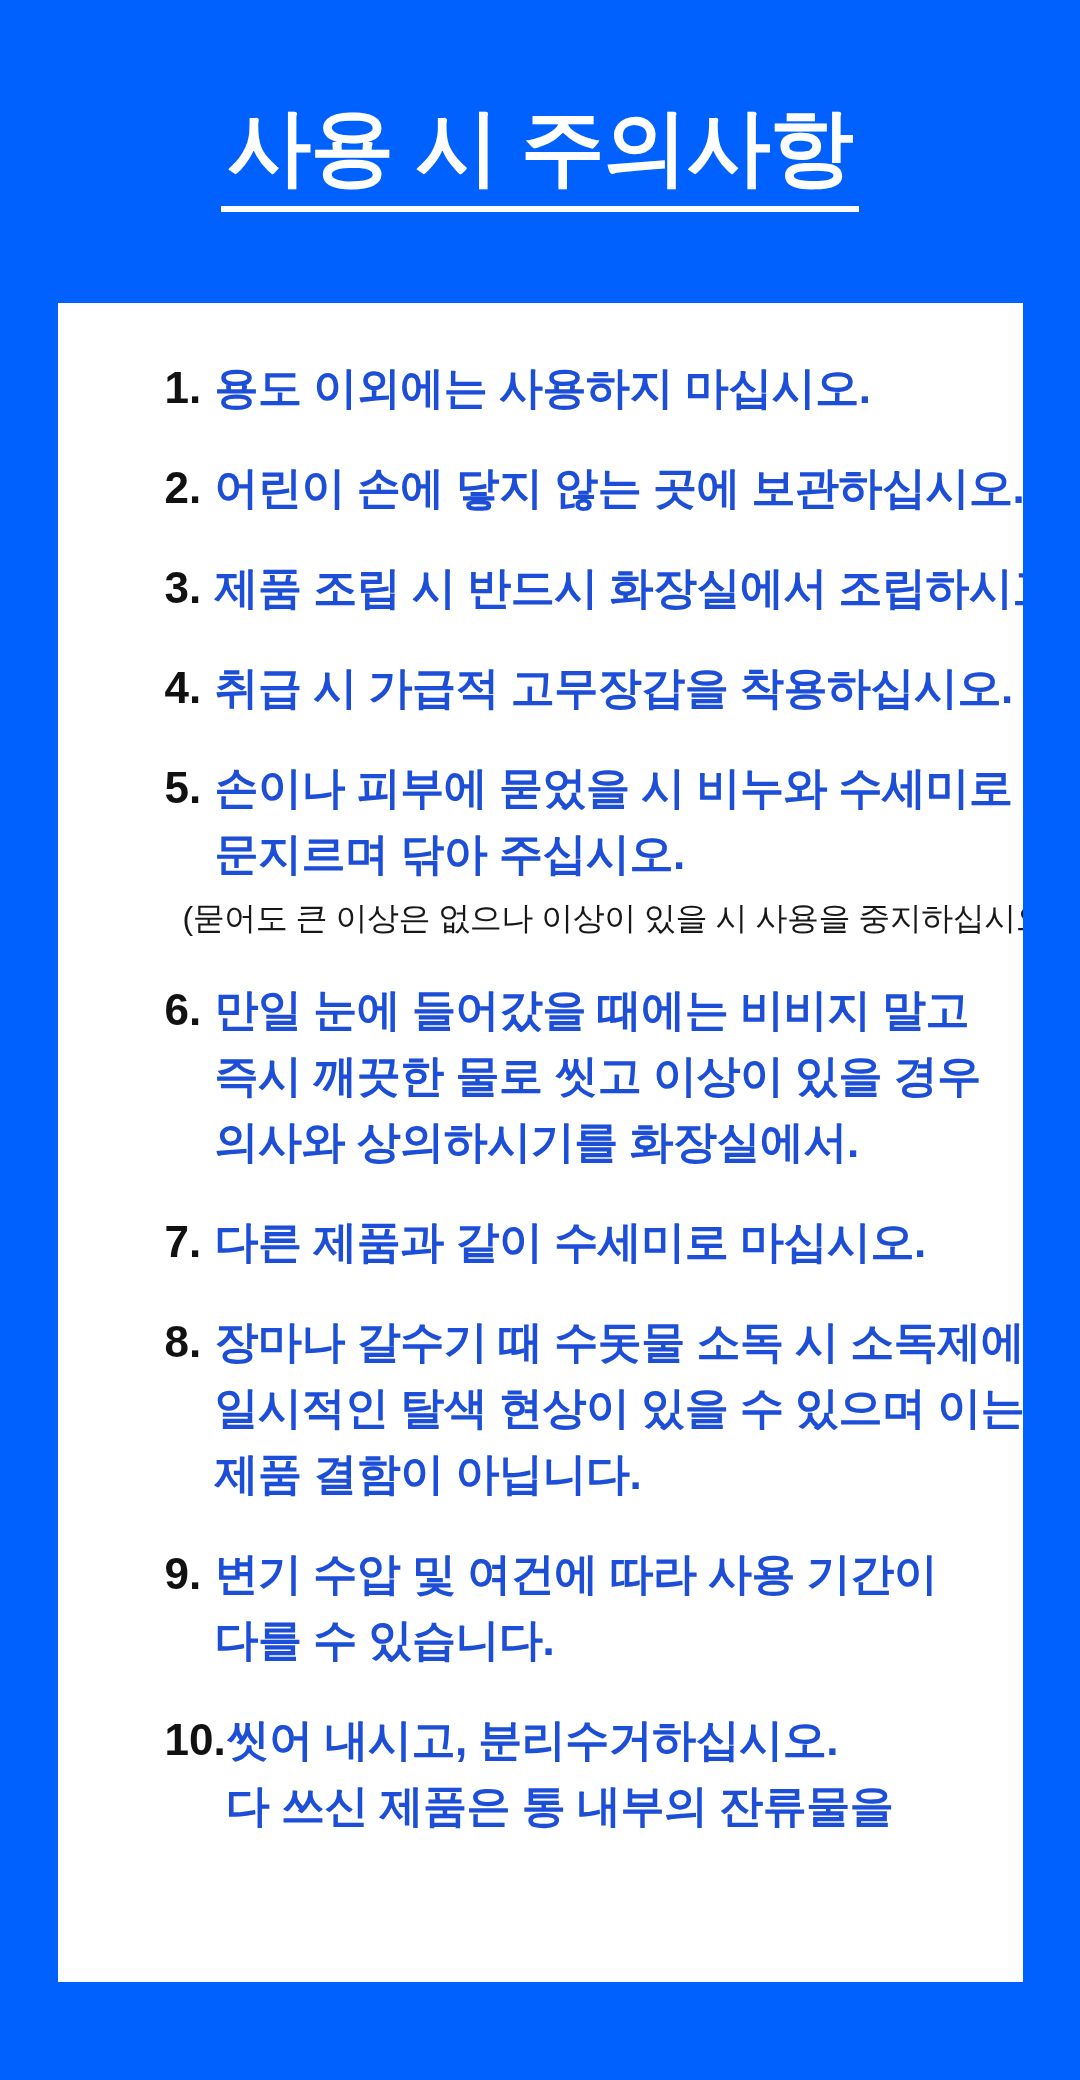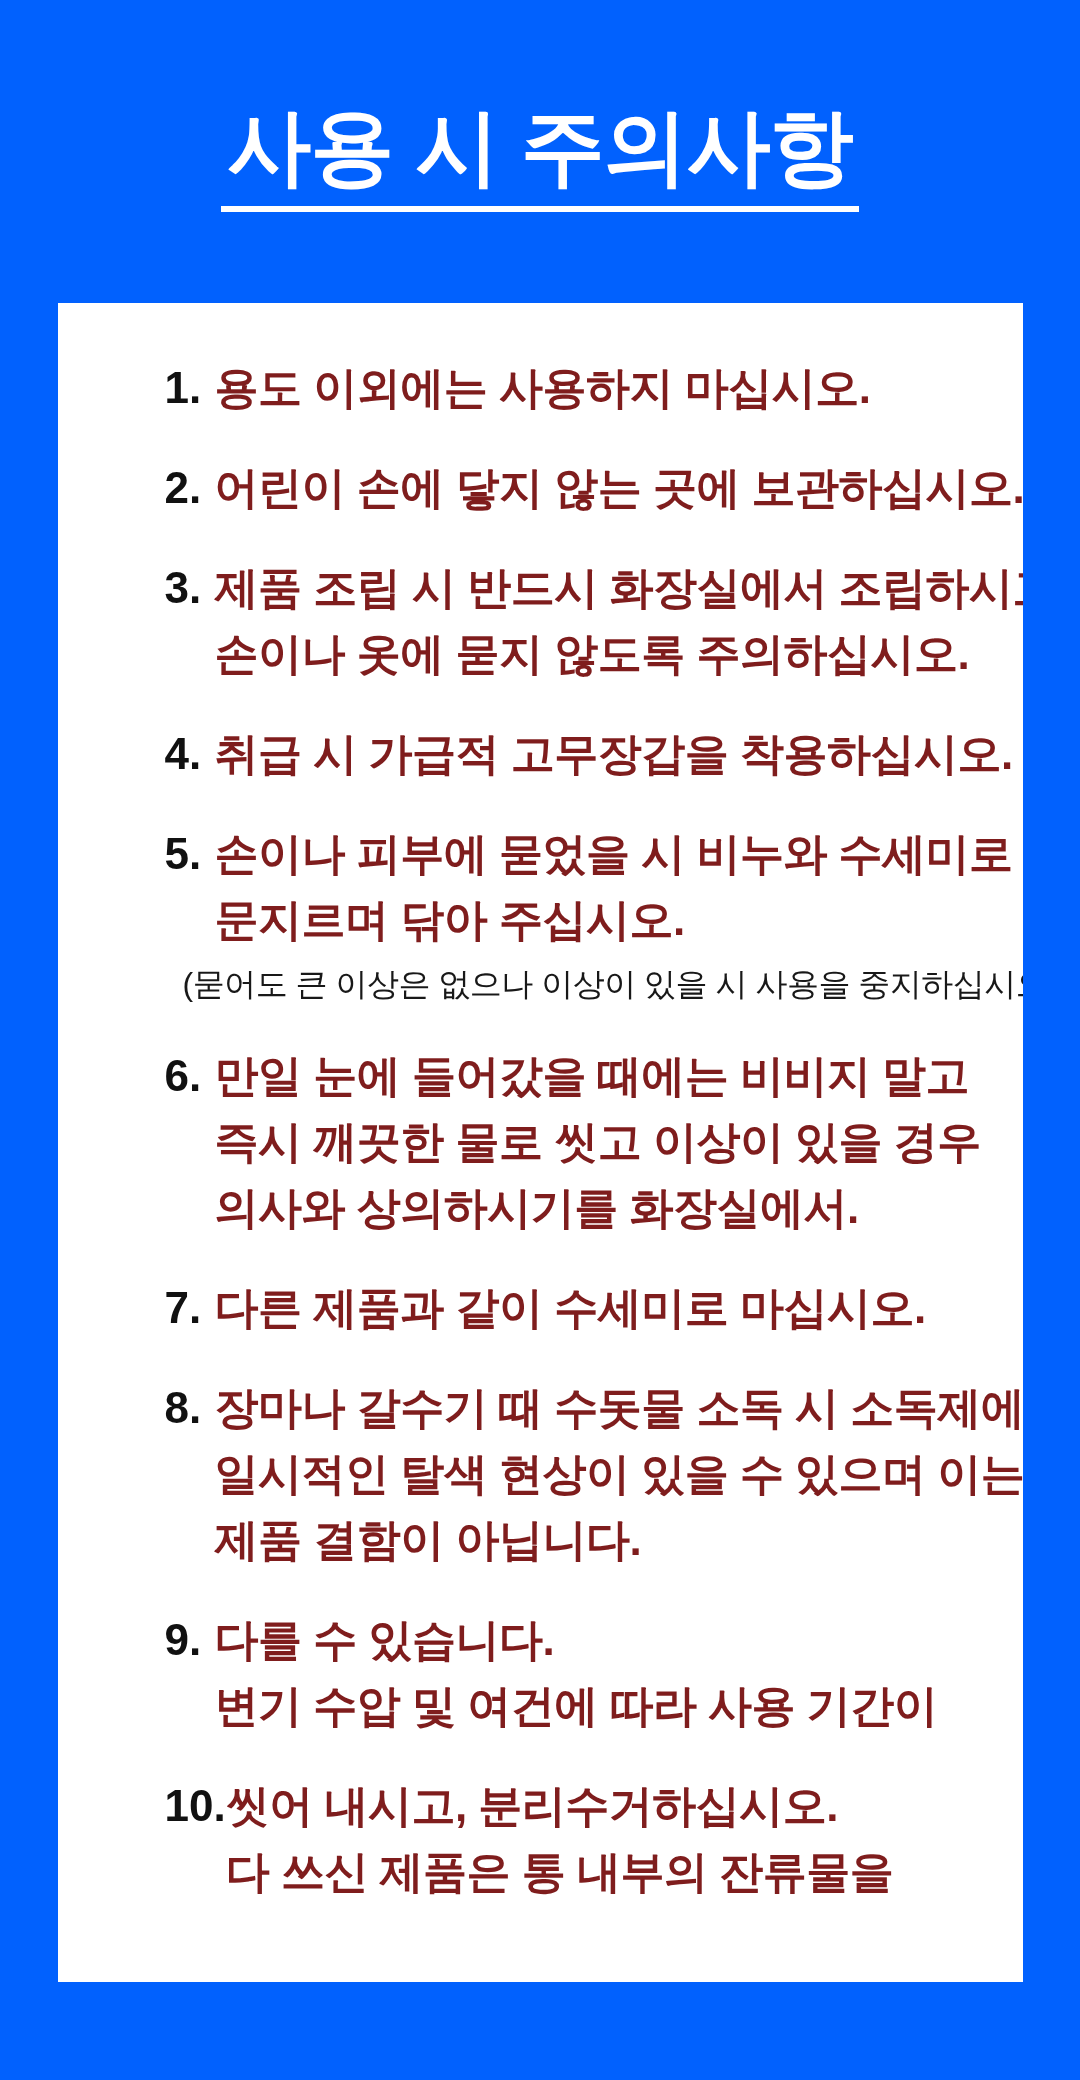--- a/index.html
+++ b/index.html
@@ -57,21 +57,21 @@
     font-weight: 700;
     line-height: 66px;
     color: #111111;
     flex-shrink: 0;
   }
   .text { flex: 1; }
   .line {
     font-size: 44px;
     font-weight: 700;
     line-height: 66px;
-    color: #7f1d1d;
+    color: #1d4ed8;
     letter-spacing: -0.5px;
     white-space: nowrap;
   }
   .note {
     font-size: 32px;
     font-weight: 400;
     line-height: 50px;
     margin-top: 6px;
     margin-left: -32px;
     color: #181818;
@@ -98,21 +98,20 @@
         <div class="item">
           <div class="num">2.</div>
           <div class="text">
             <div class="line">어린이 손에 닿지 않는 곳에 보관하십시오.</div>
           </div>
         </div>
         <div class="item">
           <div class="num">3.</div>
           <div class="text">
             <div class="line">제품 조립 시 반드시 화장실에서 조립하시고</div>
-            <div class="line">손이나 옷에 묻지 않도록 주의하십시오.</div>
           </div>
         </div>
         <div class="item">
           <div class="num">4.</div>
           <div class="text">
             <div class="line">취급 시 가급적 고무장갑을 착용하십시오.</div>
           </div>
         </div>
         <div class="item">
           <div class="num">5.</div>
@@ -140,22 +139,22 @@
           <div class="num">8.</div>
           <div class="text">
             <div class="line">장마나 갈수기 때 수돗물 소독 시 소독제에 의한</div>
             <div class="line">일시적인 탈색 현상이 있을 수 있으며 이는</div>
             <div class="line">제품 결함이 아닙니다.</div>
           </div>
         </div>
         <div class="item">
           <div class="num">9.</div>
           <div class="text">
+            <div class="line">변기 수압 및 여건에 따라 사용 기간이</div>
             <div class="line">다를 수 있습니다.</div>
-            <div class="line">변기 수압 및 여건에 따라 사용 기간이</div>
           </div>
         </div>
         <div class="item">
           <div class="num">10.</div>
           <div class="text">
             <div class="line">씻어 내시고, 분리수거하십시오.</div>
             <div class="line">다 쓰신 제품은 통 내부의 잔류물을</div>
           </div>
         </div>
       </div>

